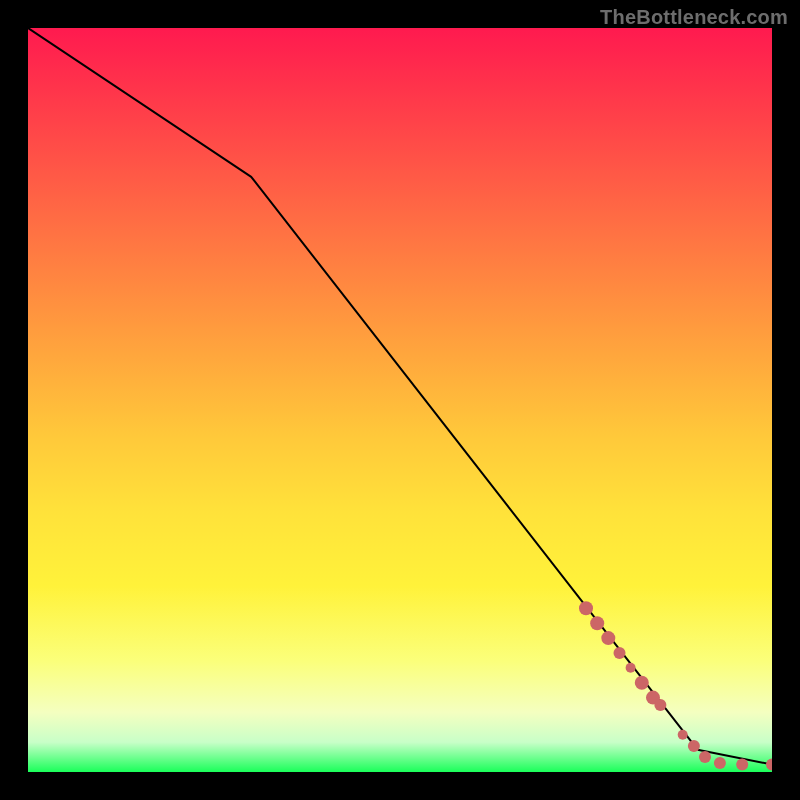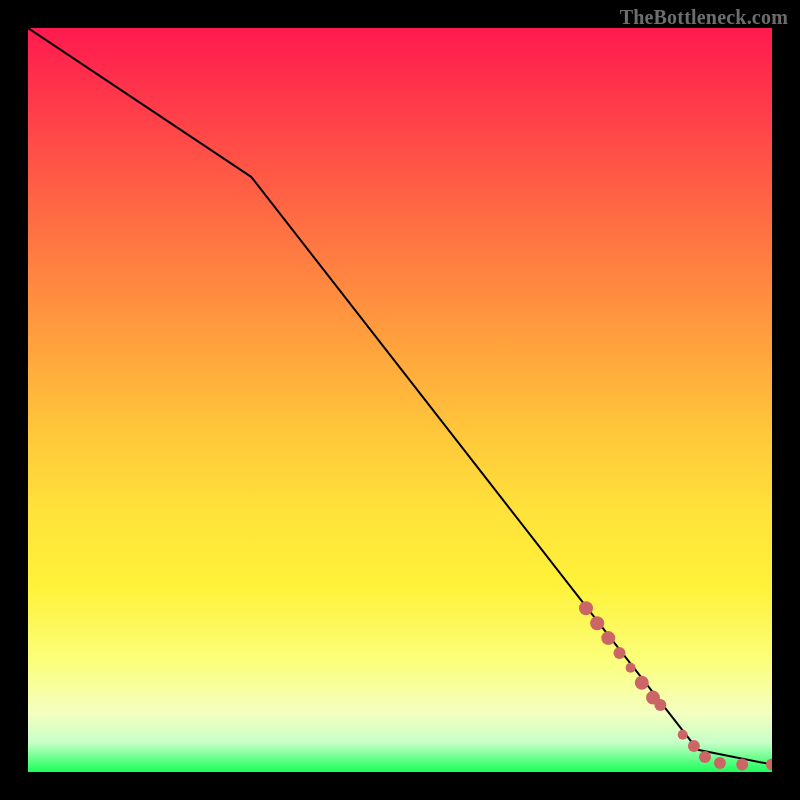--- a/index.html
+++ b/index.html
@@ -28,21 +28,21 @@
       #fbff7a 85%,
       #f4ffc0 92%,
       #c8ffc8 96%,
       #1aff5a 100%
     );
   }
   .watermark {
     position: absolute;
     top: 6px;
     right: 12px;
-    font-family: Liberation Serif, serif;
+    font-family: Liberation Sans, sans-serif;
     font-size: 20px;
     font-weight: bold;
     color: #6d6d6d;
     letter-spacing: 0.2px;
   }
   svg.chart {
     position: absolute;
     left: 0; top: 0;
     width: 744px; height: 744px;
   }

